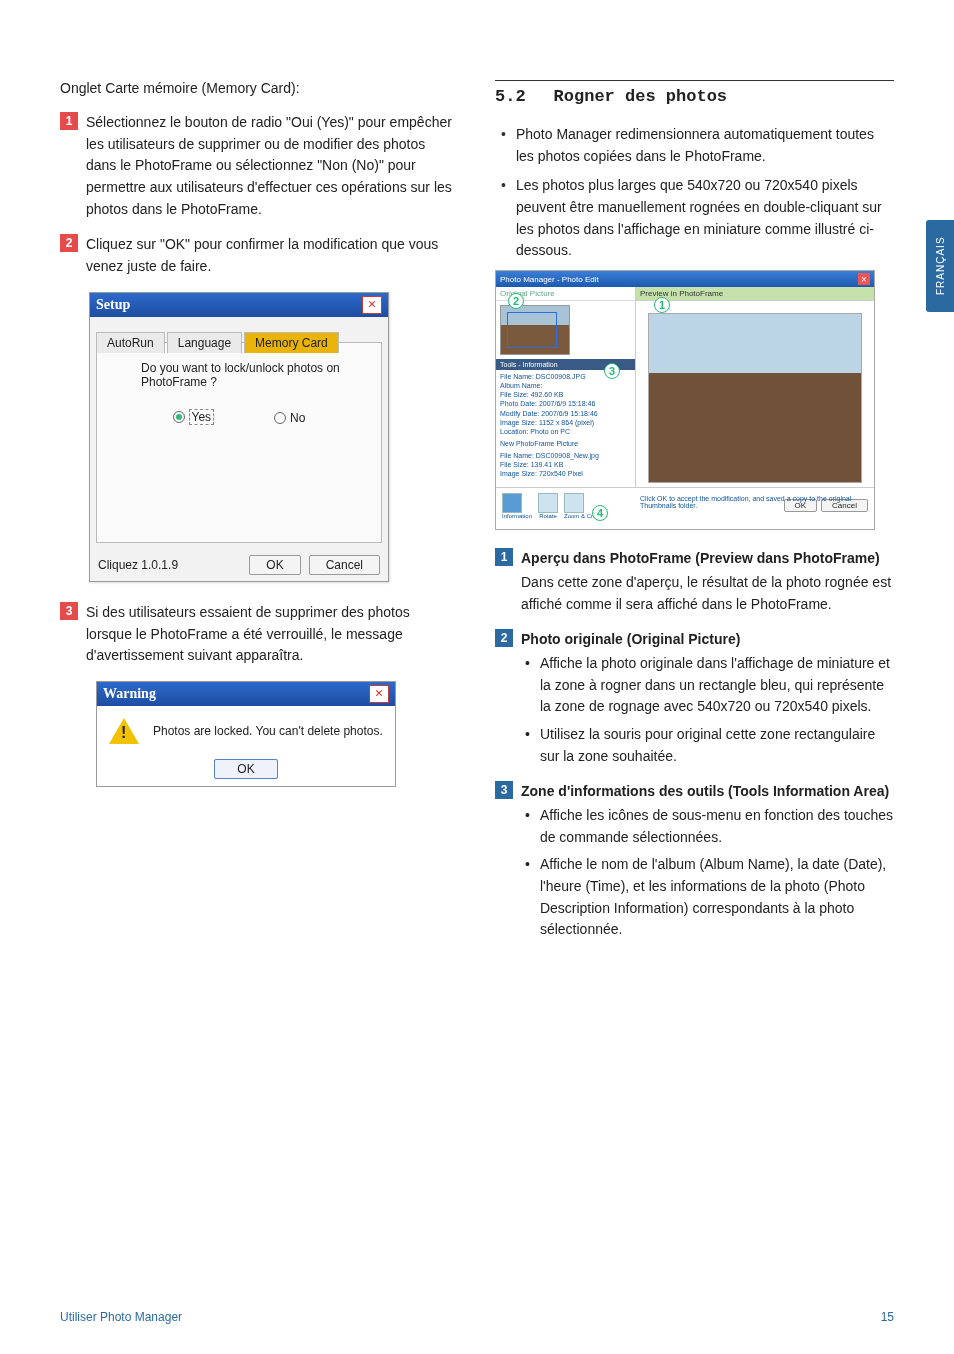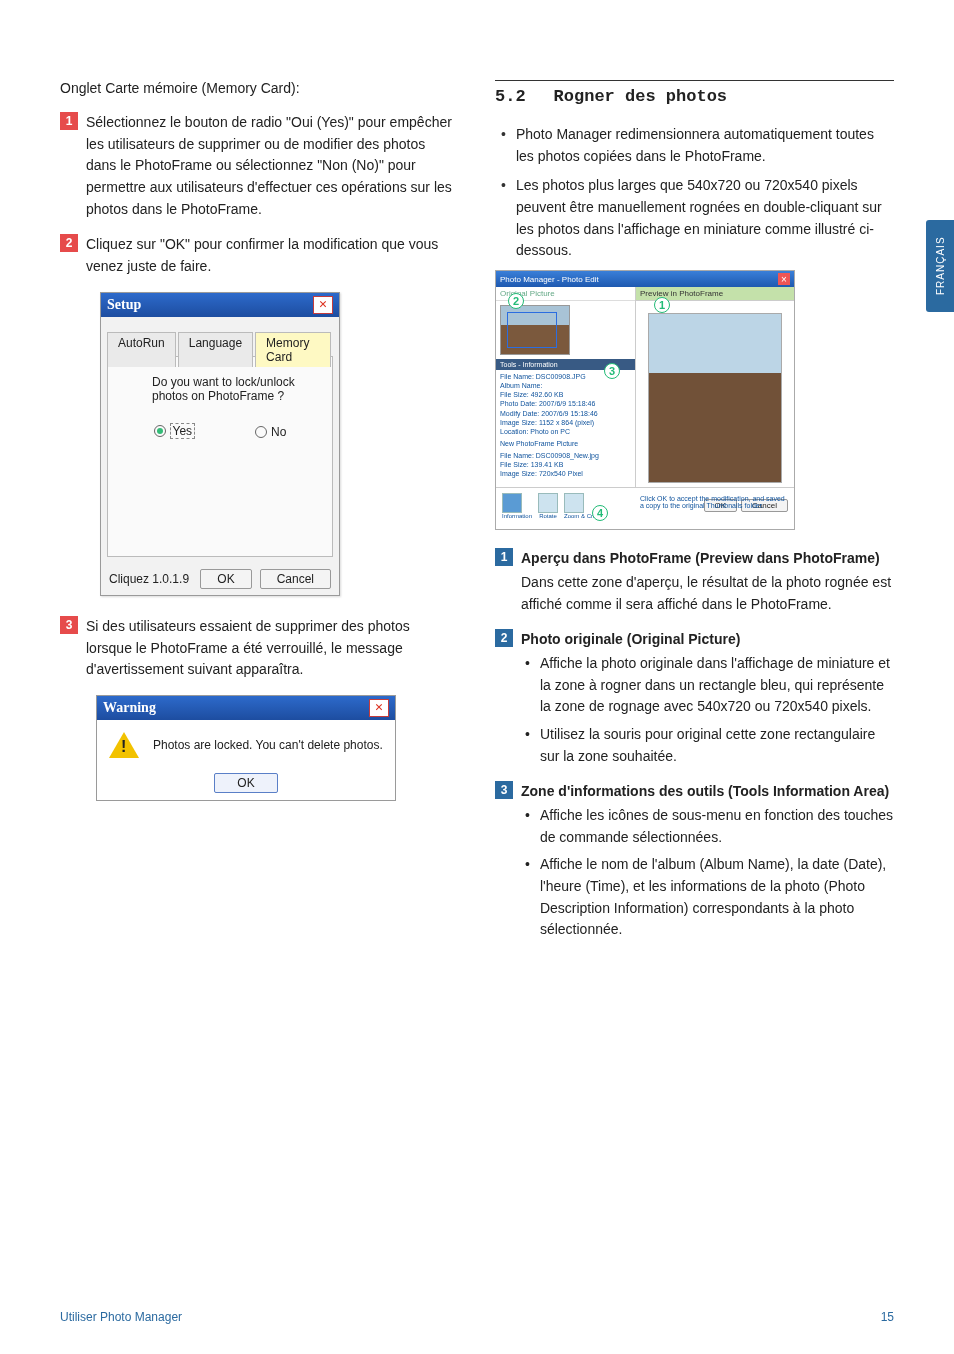--- a/index.html
+++ b/index.html
@@ -38,41 +38,41 @@
   ul.bullets > li::before { content: "•"; color: #333; margin-right: 10px; flex-shrink: 0; }
   .sub { margin-left: 26px; line-height: 1.55; margin-bottom: 14px; }
   .feature-title { font-weight: bold; }
   .feature-block { margin-bottom: 14px; }
   .nested-bullets { list-style: none; padding-left: 30px; }
   .nested-bullets > li { display: flex; align-items: flex-start; line-height: 1.55; margin-bottom: 6px; }
   .nested-bullets > li::before { content: "•"; margin-right: 10px; flex-shrink: 0; }
 
   
   .dlg {
-    border: 1px solid #9a9a9a; width: 240px; margin: 8px 0 12px 40px;
+    border: 1px solid #9a9a9a; width: 300px; margin: 8px 0 12px 29px;
     box-shadow: 1px 1px 2px rgba(0,0,0,.15);
   }
   .dlg-title {
     background: linear-gradient(#2d6acb, #1d4da0);
     color: #fff; font-weight: bold; font-family: "Times New Roman", serif;
     font-size: 14px; padding: 3px 6px;
     display: flex; justify-content: space-between; align-items: center;
   }
   .close-x {
     width: 20px; height: 18px; background: #fff; border: 1px solid #c43c3c;
     color: #d32; font-weight: bold; display: flex; align-items: center; justify-content: center;
     font-size: 15px; line-height: 1;
   }
   .dlg-body { background: #f2f2f2; padding: 4px 6px 6px 6px; }
   .tabs { display: flex; border-bottom: 1px solid #bbb; }
   .tab {
     border: 1px solid #bbb; border-bottom: none; background: #eaeaea;
     padding: 3px 10px; font-size: 12px; margin-right: 2px; position: relative; top: 11px;
   }
-  .tab.active { background: #fef9c3; }
+  .tab.active { background: #eab308; }
   .tab-panel {
     background: #fafafa; border: 1px solid #bbb; border-top: none;
     padding: 18px 14px; font-size: 12px; min-height: 200px;
     display: flex; flex-direction: column; align-items: center;
   }
   .question { margin-bottom: 20px; text-align: left; align-self: stretch; padding-left: 30px; padding-right: 20px; }
   .radios { display: flex; gap: 60px; font-size: 12px; align-items: flex-end; }
   .radios label { display: flex; align-items: center; gap: 4px; }
   .radio { width: 12px; height: 12px; border: 1px solid #666; border-radius: 50%; display: inline-flex; align-items: center; justify-content: center; }
   .radio.sel::after { content: ""; width: 6px; height: 6px; background: #3b7; border-radius: 50%; }
@@ -93,21 +93,21 @@
   .warn-icon::after {
     content: "!"; position: absolute; left: -3px; top: 6px; color: #222; font-weight: bold; font-size: 16px;
   }
   .warn-foot { text-align: center; padding: 4px 0 10px; }
   .ok-btn {
     border: 1px solid #5a7fc7; background: #eef2fb; padding: 2px 22px; font-size: 12px; border-radius: 2px;
   }
 
   
   .edit-shot {
-    border: 1px solid #aaa; width: 300px; height: 260px; margin: 6px 0 18px 0; position: relative;
+    border: 1px solid #aaa; width: 380px; height: 260px; margin: 6px 0 18px 0; position: relative;
     font-size: 8px; background: #fff;
   }
   .edit-title {
     background: linear-gradient(#3a7fd8,#1e59b0); color: #fff; padding: 2px 4px; display: flex; justify-content: space-between; align-items: center;
   }
   .edit-title .xx { width: 12px; height: 12px; background: #e55; color: #fff; display: flex; align-items: center; justify-content: center; font-size: 10px; }
   .edit-cols { display: flex; height: 200px; }
   .edit-left {
     width: 140px; border-right: 1px solid #ccc; display: flex; flex-direction: column;
   }

